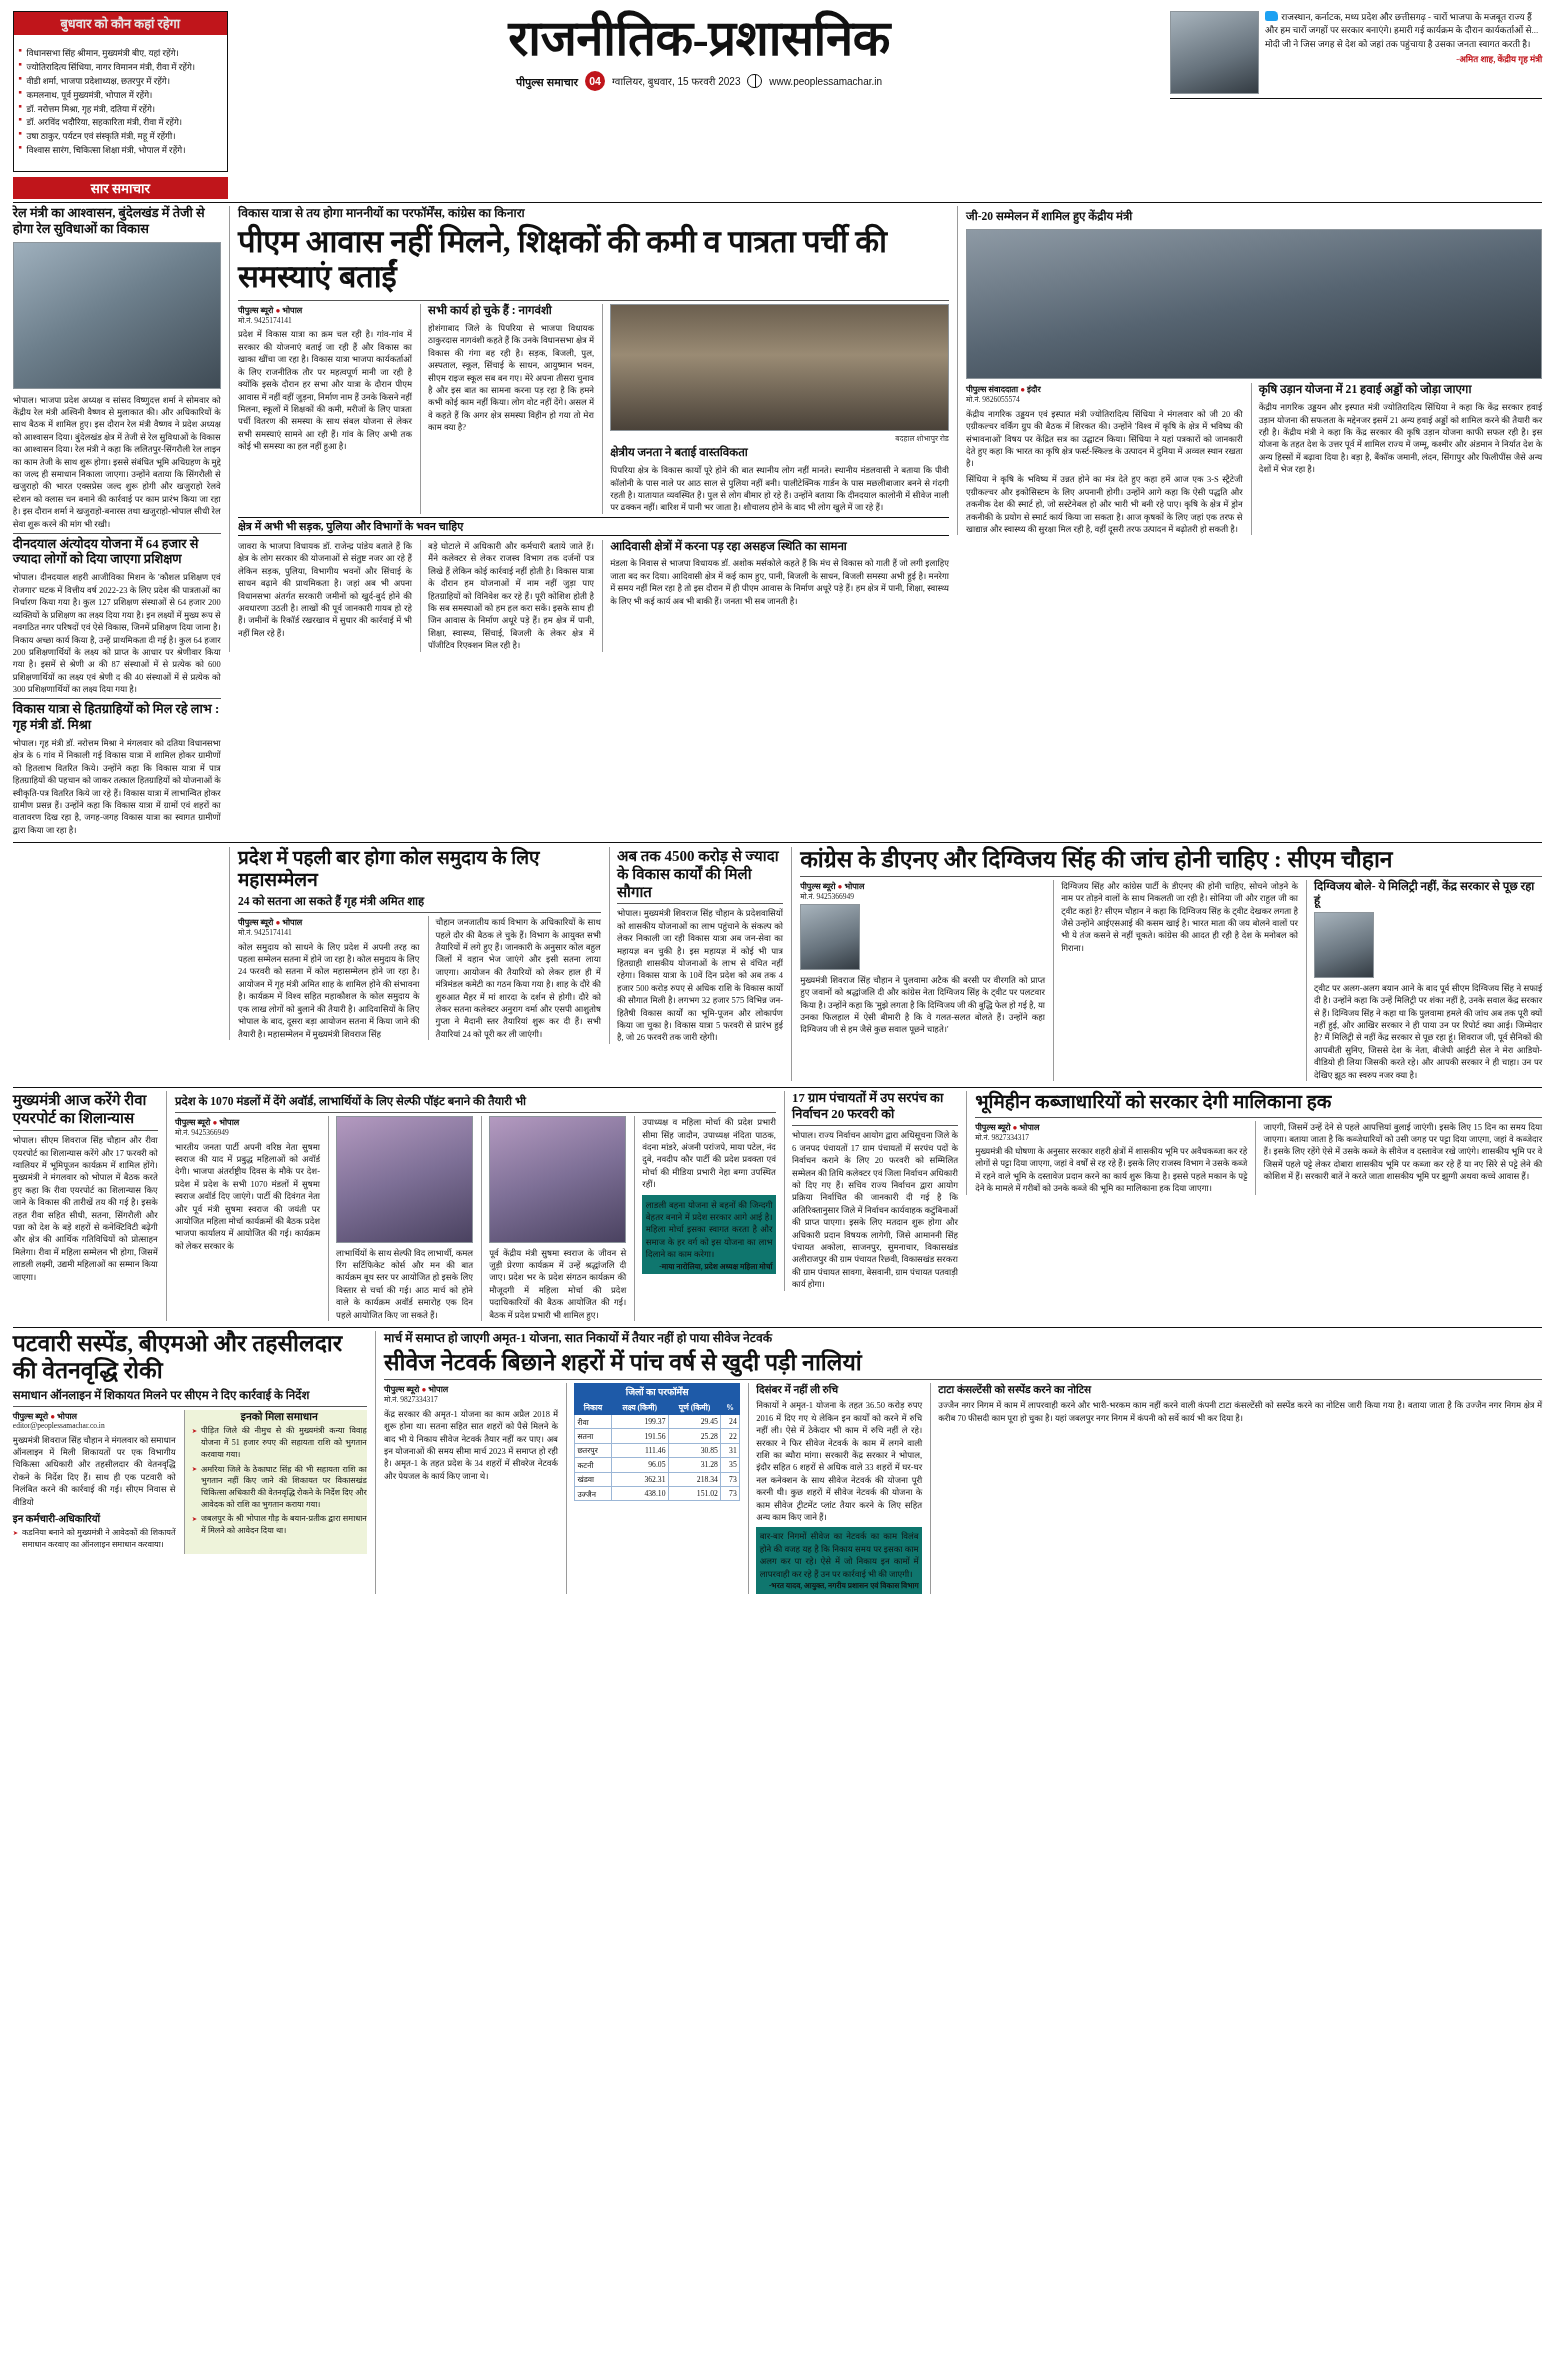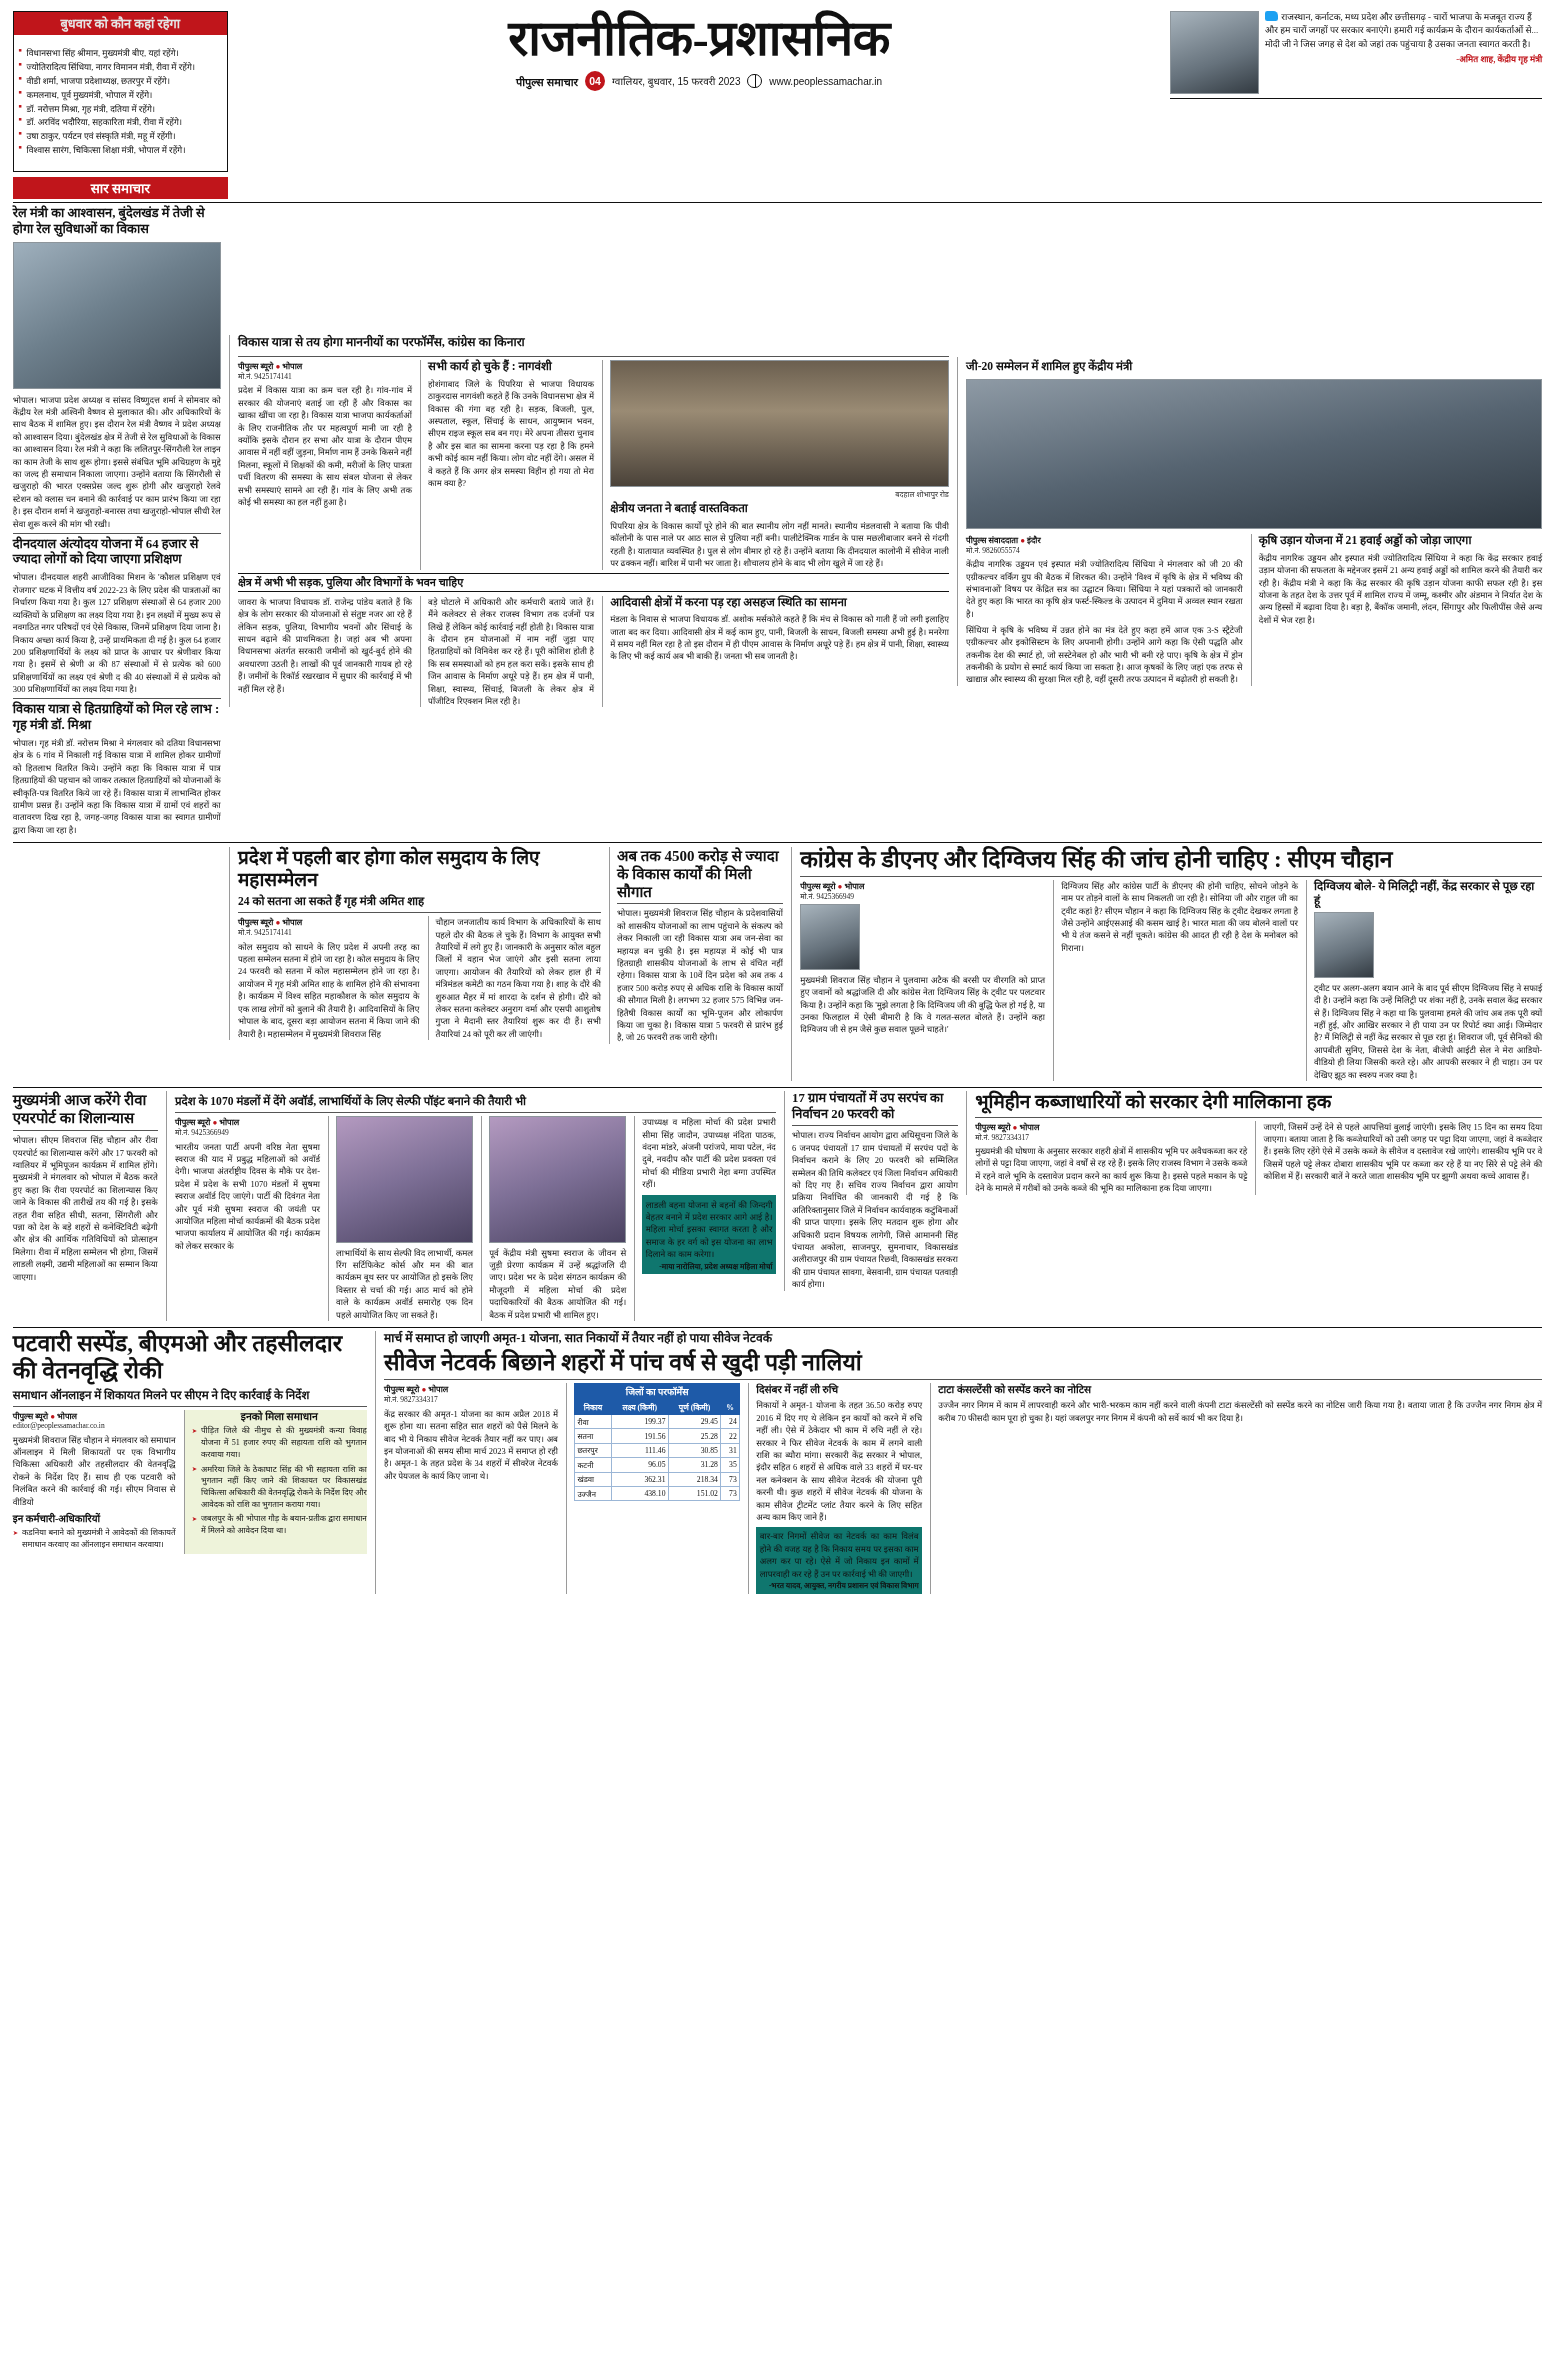--- a/index.html
+++ b/index.html
@@ -124,39 +124,40 @@
         <div class="quote-txt">
           <span class="tw"></span><span>राजस्थान, कर्नाटक, मध्य प्रदेश और छत्तीसगढ़ - चारों भाजपा के मजबूत राज्य हैं और हम चारों जगहों पर सरकार बनाएंगे। हमारी गई कार्यक्रम के दौरान कार्यकर्ताओं से... मोदी जी ने जिस जगह से देश को जहां तक पहुंचाया है उसका जनता स्वागत करती है।</span>
           <div class="quote-by">-अमित शाह, केंद्रीय गृह मंत्री</div>
         </div>
       </div>
     </div>
   </div>
 
   <div class="hr" style="border-top:1.7px solid #111;margin-top:2.3px;"></div>
 
-  <div class="row" style="align-items:center;">
+  <div class="row" style="align-items:flex-start;">
 
     <div class="col" style="width:208px;">
 
       <div class="hl-xs">रेल मंत्री का आश्वासन, बुंदेलखंड में तेजी से होगा रेल सुविधाओं का विकास</div>
       <div class="ph people" style="height:145px;margin:4.6px 0;"></div>
       <div class="body">भोपाल। भाजपा प्रदेश अध्यक्ष व सांसद विष्णुदत्त शर्मा ने सोमवार को केंद्रीय रेल मंत्री अश्विनी वैष्णव से मुलाकात की। और अधिकारियों के साथ बैठक में शामिल हुए। इस दौरान रेल मंत्री वैष्णव ने प्रदेश अध्यक्ष को आश्वासन दिया। बुंदेलखंड क्षेत्र में तेजी से रेल सुविधाओं के विकास का आश्वासन दिया। रेल मंत्री ने कहा कि ललितपुर-सिंगरौली रेल लाइन का काम तेजी के साथ शुरू होगा। इससे संबंधित भूमि अधिग्रहण के मुद्दे का जल्द ही समाधान निकाला जाएगा। उन्होंने बताया कि सिंगरौली से खजुराहो की भारत एक्सप्रेस जल्द शुरू होगी और खजुराहो रेलवे स्टेशन को क्लास चन बनाने की कार्रवाई पर काम प्रारंभ किया जा रहा है। इस दौरान शर्मा ने खजुराहो-बनारस तथा खजुराहो-भोपाल सीधी रेल सेवा शुरू करने की मांग भी रखी।</div>
 
       <div class="hr-thin"></div>
       <div class="hl-xs">दीनदयाल अंत्योदय योजना में 64 हजार से ज्यादा लोगों को दिया जाएगा प्रशिक्षण</div>
       <div class="body" style="margin-top:3.5px;">भोपाल। दीनदयाल शहरी आजीविका मिशन के 'कौशल प्रशिक्षण एवं रोजगार' घटक में वित्तीय वर्ष 2022-23 के लिए प्रदेश की पात्रताओं का निर्धारण किया गया है। कुल 127 प्रशिक्षण संस्थाओं से 64 हजार 200 व्यक्तियों के प्रशिक्षण का लक्ष्य दिया गया है। इन लक्ष्यों में मुख्य रूप से नवगठित नगर परिषदों एवं ऐसे विकास, जिनमें प्रशिक्षण दिया जाना है। निकाय अच्छा कार्य किया है, उन्हें प्राथमिकता दी गई है। कुल 64 हजार 200 प्रशिक्षणार्थियों के लक्ष्य को प्राप्त के आधार पर श्रेणीवार किया गया है। इसमें से श्रेणी अ की 87 संस्थाओं में से प्रत्येक को 600 प्रशिक्षणार्थियों का लक्ष्य एवं श्रेणी द की 40 संस्थाओं में से प्रत्येक को 300 प्रशिक्षणार्थियों का लक्ष्य दिया गया है।</div>
 
       <div class="hr-thin"></div>
       <div class="hl-xs">विकास यात्रा से हितग्राहियों को मिल रहे लाभ : गृह मंत्री डॉ. मिश्रा</div>
       <div class="body" style="margin-top:3.5px;">भोपाल। गृह मंत्री डॉ. नरोत्तम मिश्रा ने मंगलवार को दतिया विधानसभा क्षेत्र के 6 गांव में निकाली गई विकास यात्रा में शामिल होकर ग्रामीणों को हितलाभ वितरित किये। उन्होंने कहा कि विकास यात्रा में पात्र हितग्राहियों की पहचान को जाकर तत्काल हितग्राहियों को योजनाओं के स्वीकृति-पत्र वितरित किये जा रहे हैं। विकास यात्रा में लाभान्वित होकर ग्रामीण प्रसन्न हैं। उन्होंने कहा कि विकास यात्रा में ग्रामों एवं शहरों का वातावरण दिख रहा है, जगह-जगह विकास यात्रा का स्वागत ग्रामीणों द्वारा किया जा रहा है।</div>
     </div>
 
     <div class="col vline" style="width:720px;padding-left:8.1px;">
       <div class="kicker">विकास यात्रा से तय होगा माननीयों का परफॉर्मेंस, कांग्रेस का किनारा</div>
+      <div class="hl-xl" style="margin-top:3.5px;">पीएम आवास नहीं मिलने, शिक्षकों की कमी व पात्रता पर्ची की समस्याएं बताईं</div>
 
       <div class="hr-thin" style="margin-top:5.8px;"></div>
 
       <div class="row" style="margin-top:2.3px;">
         <div class="col" style="width:174px;">
           <div class="byline">
             <span>पीपुल्स ब्यूरो</span> <span class="dot">●</span> <span>भोपाल</span>
           </div>
           <div class="mob">मो.नं. 9425174141</div>
           <div class="body" style="margin-top:3.5px;">प्रदेश में विकास यात्रा का क्रम चल रही है। गांव-गांव में सरकार की योजनाएं बताई जा रही हैं और विकास का खाका खींचा जा रहा है। विकास यात्रा भाजपा कार्यकर्ताओं के लिए राजनीतिक तौर पर महत्वपूर्ण मानी जा रही है क्योंकि इसके दौरान हर सभा और यात्रा के दौरान पीएम आवास में नहीं वहीं जुड़ना, निर्माण नाम हैं उनके किसने नहीं मिलना, स्कूलों में शिक्षकों की कमी, मरीजों के लिए पात्रता पर्ची वितरण की समस्या के साथ संबल योजना से लेकर सभी समस्याएं सामने आ रही हैं। गांव के लिए अभी तक कोई भी समस्या का हल नहीं हुआ है।</div>

